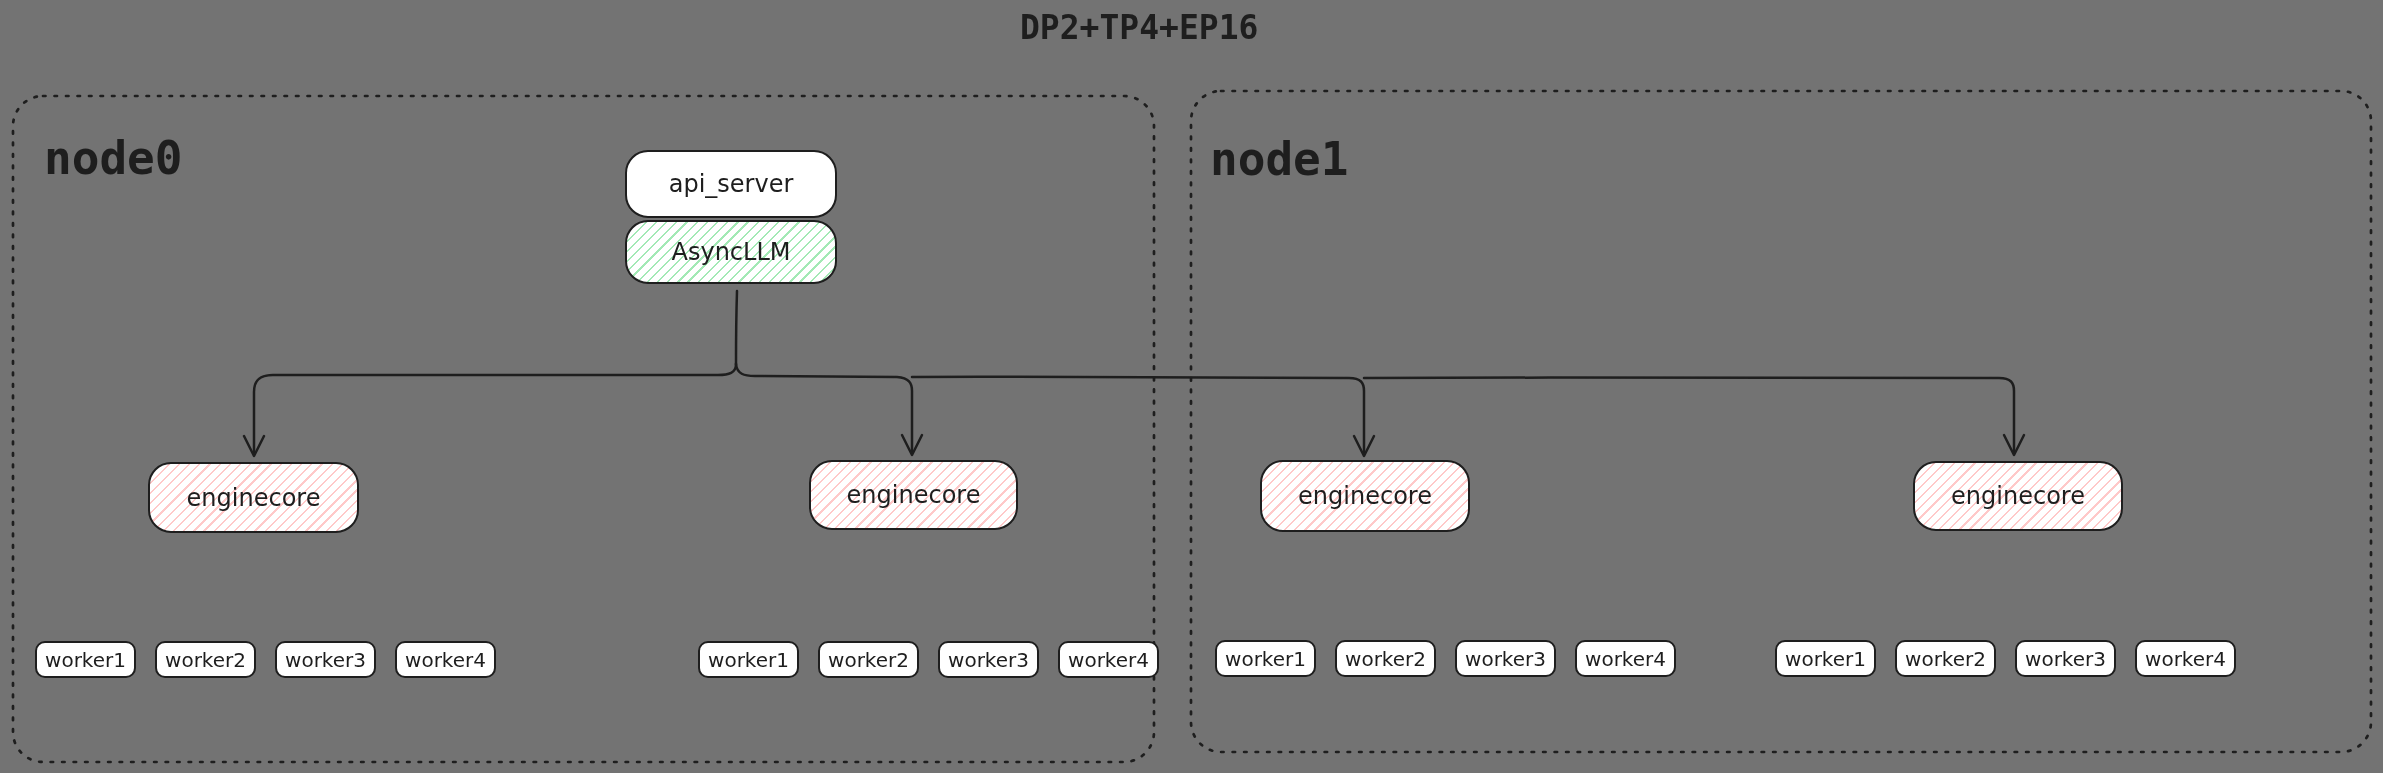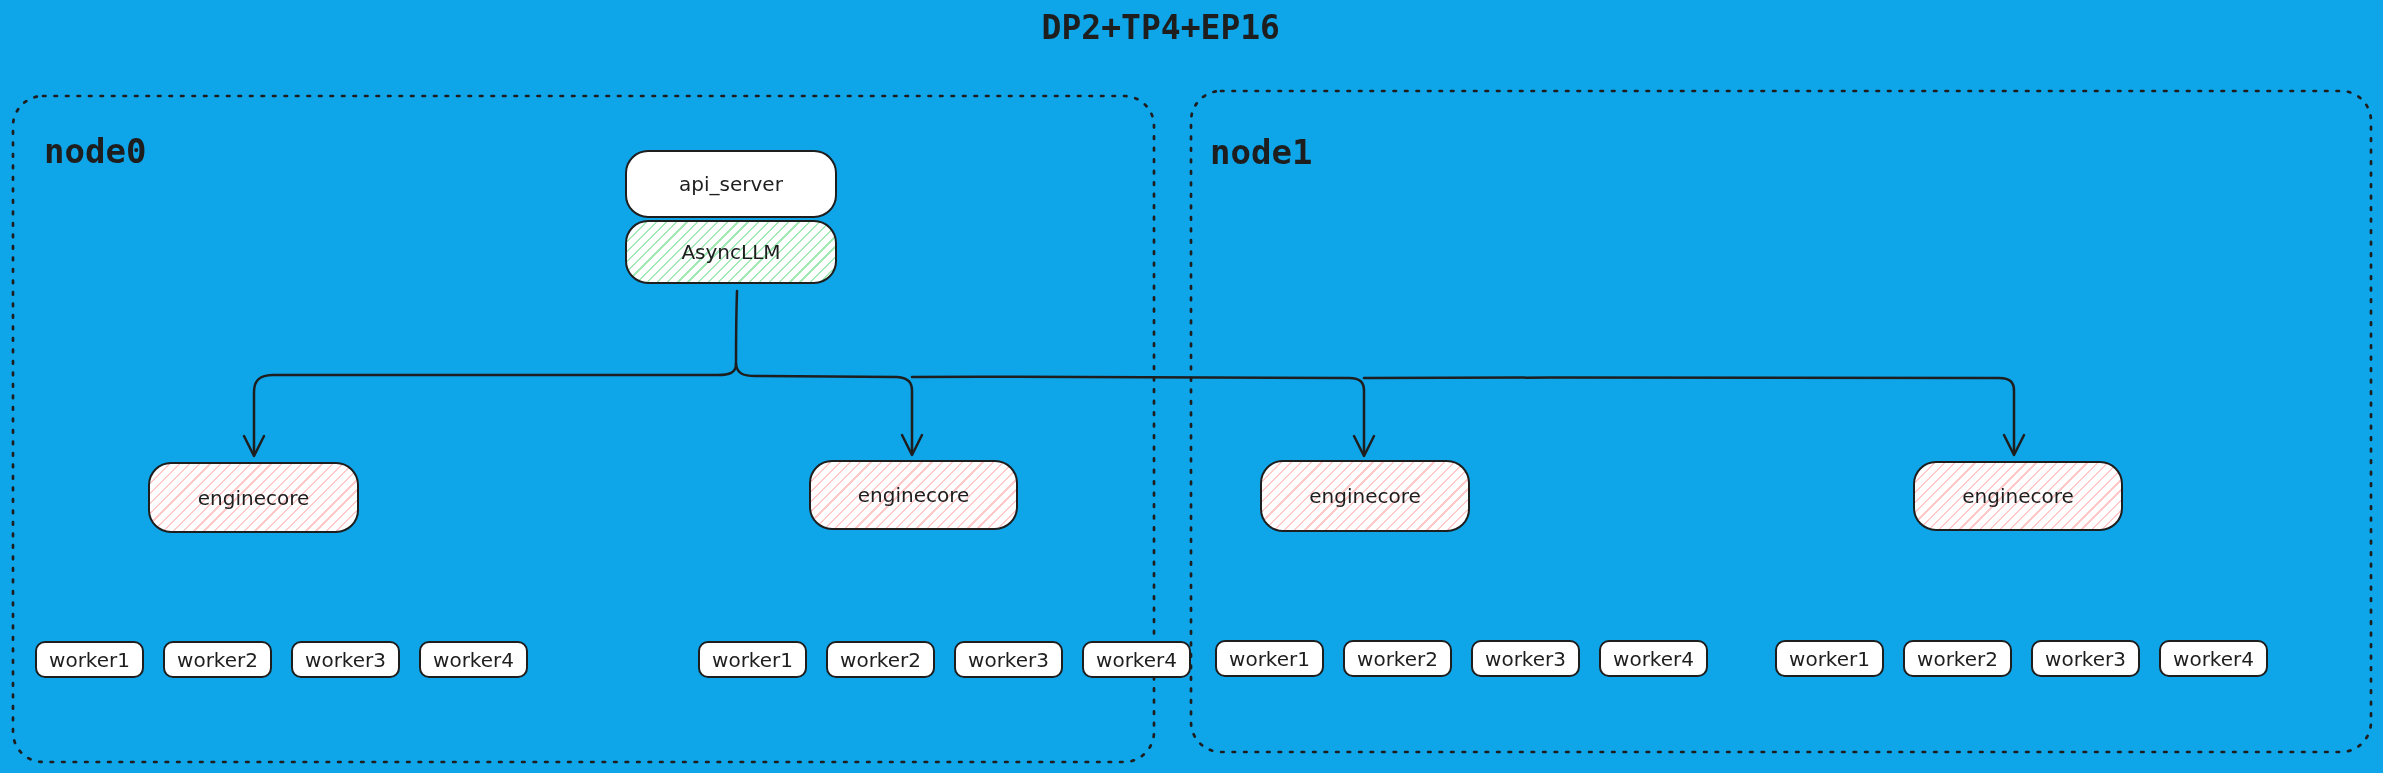--- a/index.html
+++ b/index.html
@@ -1,58 +1,57 @@
 <!DOCTYPE html>
 <html style="--stroke: #1e1e1e; --green-hatch: #a3e9b5; --red-hatch: #ffc9c9;"><head>
 <meta charset="utf-8">
 <style>
   html, body { margin:0; padding:0; background:#ffffff; }
   .canvas {
     position:relative;
     width:2383px; height:773px;
-    background:#0ea5e9;
+    background:#737373;
     font-family:"DejaVu Sans", sans-serif;
     color:var(--stroke, #1e1e1e);
     overflow:hidden;
-    text-align:right;
   }
   .svg-layer { position:absolute; left:0; top:0; width:2383px; height:773px; }
   .title {
     position:absolute; left:1020px; top:8px; width:260px;
     font-family:"DejaVu Sans Mono", monospace;
     font-weight:700; font-size:33px; letter-spacing:0px;
     white-space:nowrap;
   }
   .node-label {
     position:absolute;
     font-family:"DejaVu Sans Mono", monospace;
-    font-weight:700; font-size:34px; white-space:nowrap;
+    font-weight:700; font-size:46px; white-space:nowrap;
   }
   .box {
     position:absolute; box-sizing:border-box;
     display:flex; align-items:center; justify-content:center;
     border:2.5px solid var(--stroke, #1e1e1e);
     background-color:#ffffff;
-    font-size:20px; white-space:nowrap;
+    font-size:24px; white-space:nowrap;
   }
   .pill { border-radius:23px; }
   .hatch-green {
     background-image:repeating-linear-gradient(135deg,
       rgba(0,0,0,0) 0px, rgba(0,0,0,0) 5.6px,
       var(--green-hatch, #a3e9b5) 5.6px, var(--green-hatch, #a3e9b5) 7.2px);
   }
   .hatch-red {
     background-image:repeating-linear-gradient(135deg,
       rgba(0,0,0,0) 0px, rgba(0,0,0,0) 5.6px,
       var(--red-hatch, #ffc9c9) 5.6px, var(--red-hatch, #ffc9c9) 7.2px);
   }
   .worker-row { position:absolute; display:flex; gap:19px; }
   .worker {
     position:relative; box-sizing:border-box;
-    width:109px; height:37px;
+    width:101px; height:37px;
     display:flex; align-items:center; justify-content:center;
     border:2.3px solid var(--stroke, #1e1e1e);
     border-radius:10px; background:#ffffff;
     font-size:20px; white-space:nowrap;
   }
 </style>
 </head>
 <body>
 
 <div class="canvas">

